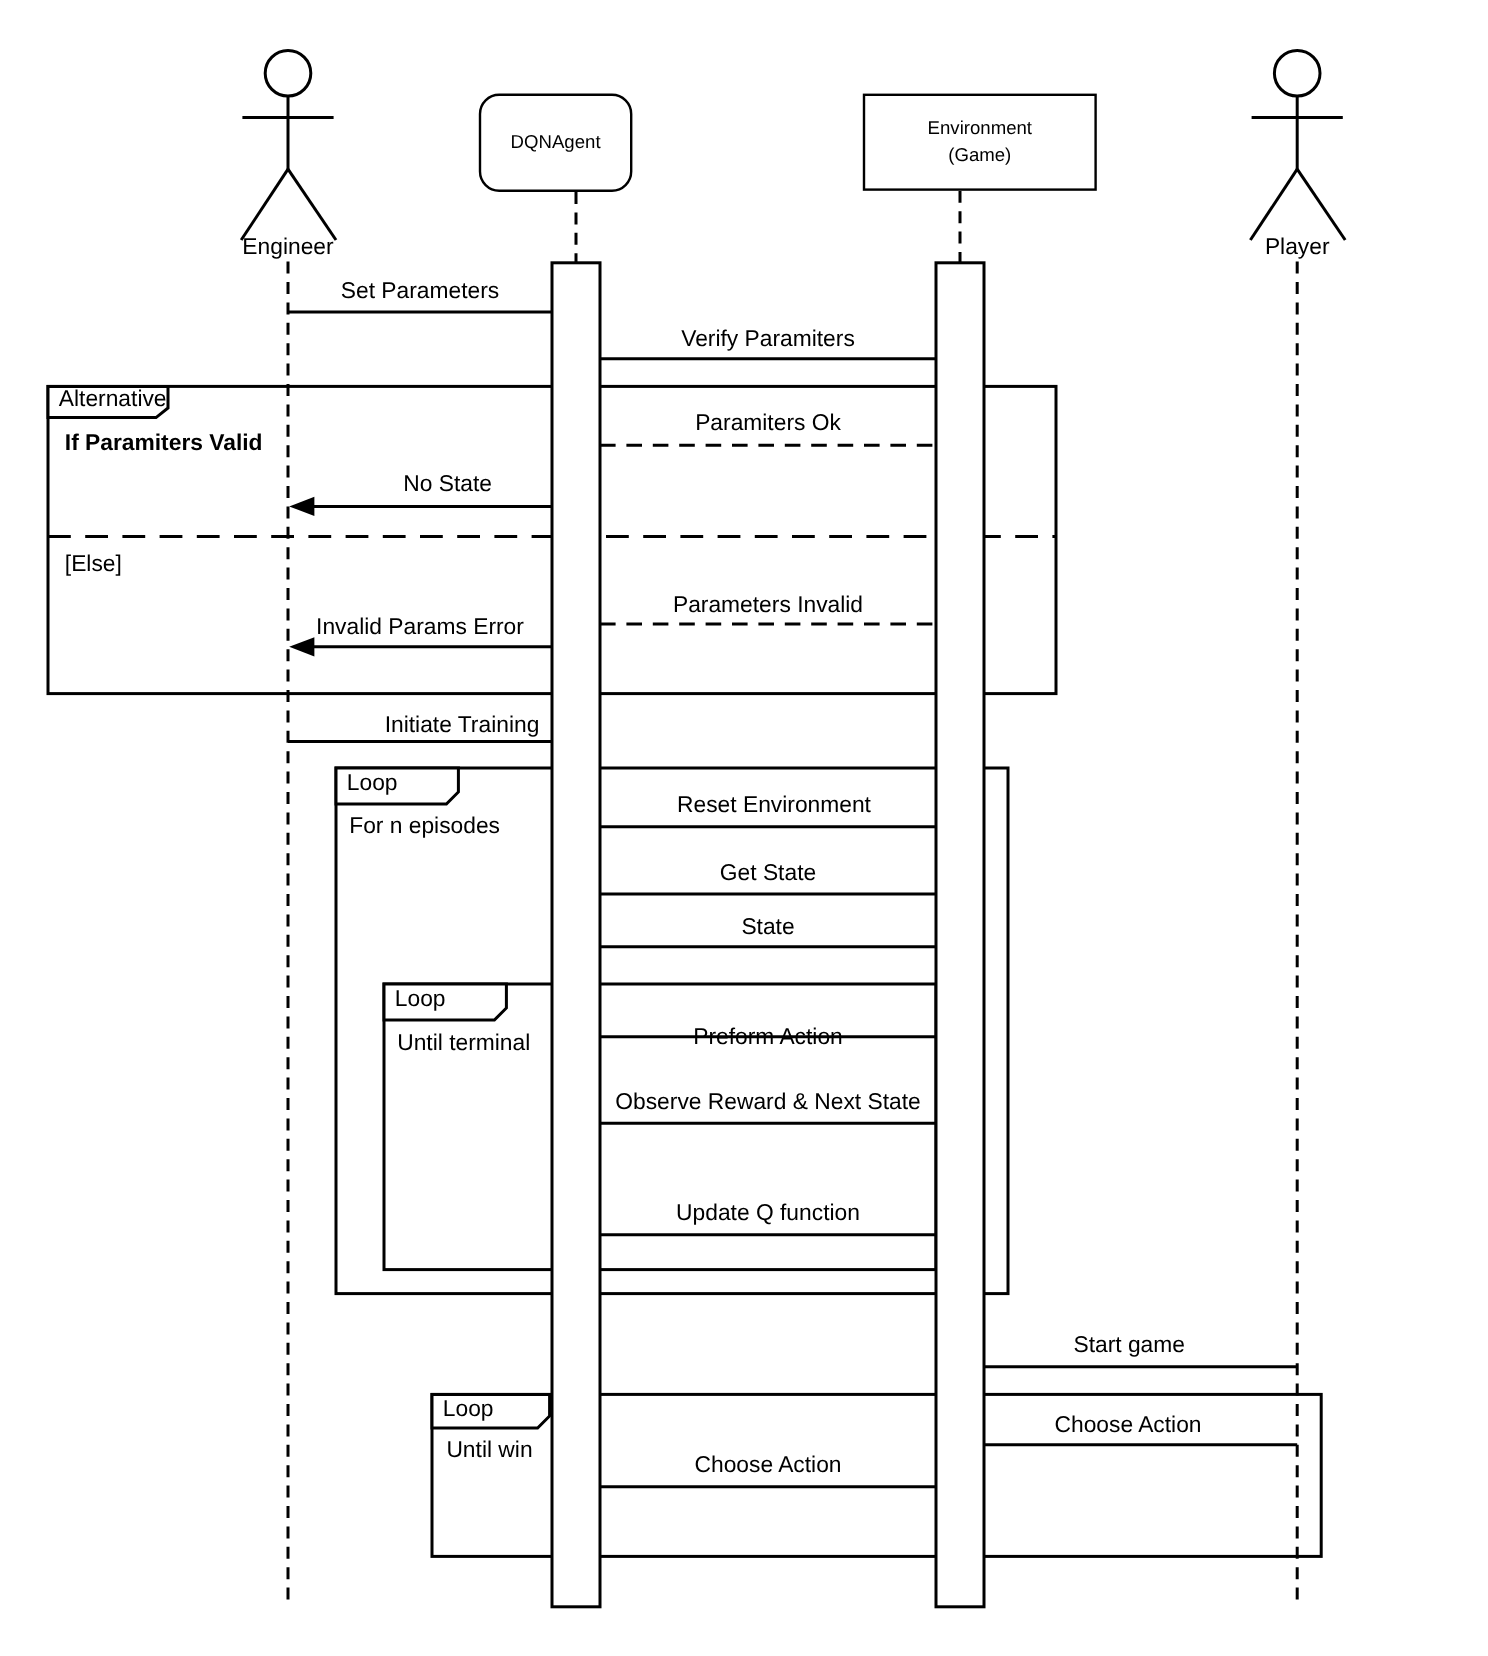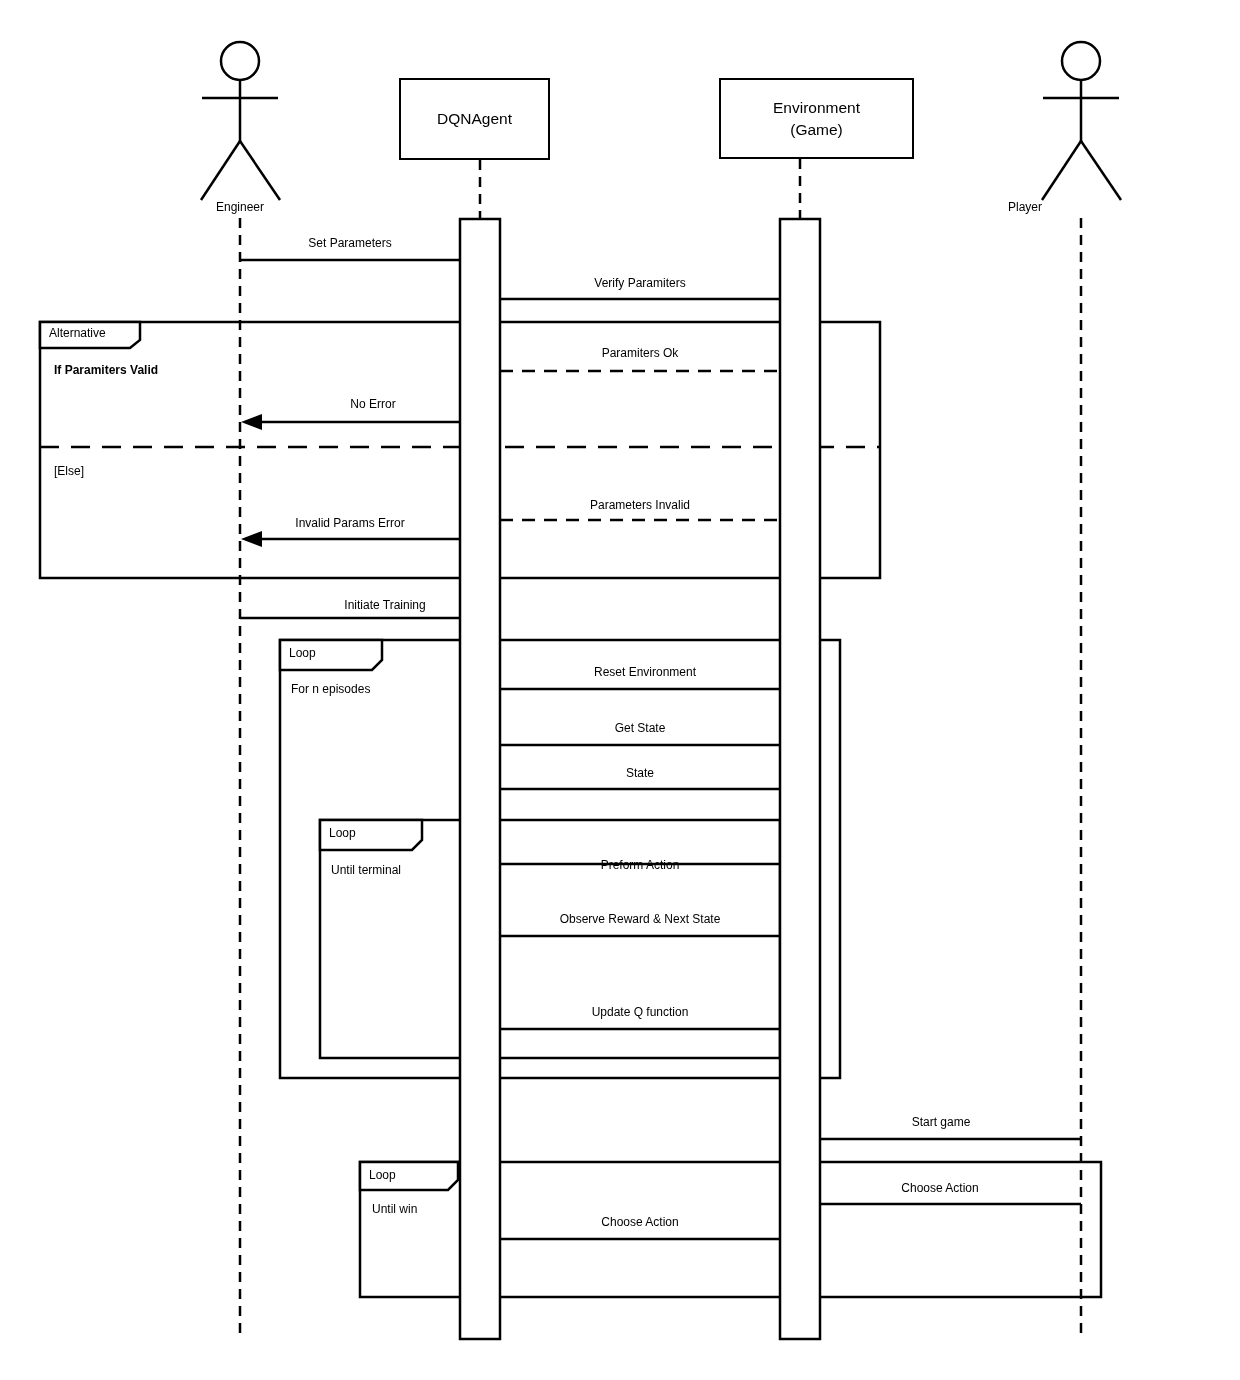--- a/index.html
+++ b/index.html
@@ -16,21 +16,21 @@
   .divider { stroke:#000; stroke-width:2.5; stroke-dasharray:19 12; fill:none; }
   .bar     { stroke:#000; stroke-width:2.5; fill:#ffffff; }
   .msg     { stroke:#000; stroke-width:2.5; }
   .msg.dashed { stroke-dasharray:13 9; }
   .tab     { stroke:#000; stroke-width:2.5; fill:#ffffff; }
   .fig     { stroke:#000; stroke-width:2.5; fill:none; }
   .ahead   { fill:#000; stroke:none; }
 
   
   .lbl {
-    position:absolute; font-size:12px; line-height:18px;
+    position:absolute; font-size:19px; line-height:18px;
     white-space:nowrap; color:#000;
   }
   .lbl.center { transform:translateX(-50%); }
 
   
   .box {
     position:absolute; box-sizing:border-box;
     border:2.5px solid #000; background:#fff;
     display:flex; flex-direction:column; align-items:center; justify-content:center;
     text-align:center; font-size:15.5px; line-height:22px;
@@ -89,45 +89,45 @@
 
   <g>
     <circle class="fig" cx="1081" cy="61" r="19"></circle>
     <line class="fig" x1="1081" y1="80" x2="1081" y2="143"></line>
     <line class="fig" x1="1043" y1="98" x2="1119" y2="98"></line>
     <line class="fig" x1="1081" y1="141" x2="1042" y2="200"></line>
     <line class="fig" x1="1081" y1="141" x2="1121" y2="200"></line>
   </g>
 </svg>
 
-<div class="box" style="left:399px; top:78px; width:151px; height:82px;">
+<div class="box" style="left:399px; top:78px; width:128px; height:82px;border-radius:17px;">
   <span>DQNAgent</span>
 </div>
 <div class="box" style="left:719px; top:78px; width:195px; height:81px;">
   <span>Environment</span>
   <span>(Game)</span>
 </div>
 
 <span class="lbl center" style="left:240px;  top:198px;">Engineer</span>
-<span class="lbl center" style="left:1025px; top:198px;">Player</span>
+<span class="lbl center" style="left:1081px; top:198px;">Player</span>
 
 <span class="lbl" style="left:49px;  top:324px;">Alternative</span>
 <span class="lbl" style="left:54px;  top:361px;font-weight:bold;">If Paramiters Valid</span>
 <span class="lbl" style="left:54px;  top:462px;">[Else]</span>
 <span class="lbl" style="left:289px; top:644px;">Loop</span>
 <span class="lbl" style="left:291px; top:680px;">For n episodes</span>
 <span class="lbl" style="left:329px; top:824px;">Loop</span>
 <span class="lbl" style="left:331px; top:861px;">Until terminal</span>
 <span class="lbl" style="left:369px; top:1166px;">Loop</span>
 <span class="lbl" style="left:372px; top:1200px;">Until win</span>
 
 <span class="lbl center" style="left:350px; top:234px;">Set Parameters</span>
 <span class="lbl center" style="left:640px; top:274px;">Verify Paramiters</span>
 <span class="lbl center" style="left:640px; top:344px;">Paramiters Ok</span>
-<span class="lbl center" style="left:373px; top:395px;">No Error</span>
+<span class="lbl center" style="left:373px; top:395px;">No State</span>
 <span class="lbl center" style="left:640px; top:496px;">Parameters Invalid</span>
 <span class="lbl center" style="left:350px; top:514px;">Invalid Params Error</span>
 <span class="lbl center" style="left:365px; top:596px;margin-left:20px;">Initiate Training</span>
 <span class="lbl center" style="left:645px; top:663px;">Reset Environment</span>
 <span class="lbl center" style="left:640px; top:719px;">Get State</span>
 <span class="lbl center" style="left:640px; top:764px;">State</span>
 <span class="lbl center" style="left:640px; top:856px;">Preform Action</span>
 <span class="lbl center" style="left:640px; top:910px;">Observe Reward &amp; Next State</span>
 <span class="lbl center" style="left:640px; top:1003px;">Update Q function</span>
 <span class="lbl center" style="left:941px; top:1113px;">Start game</span>

